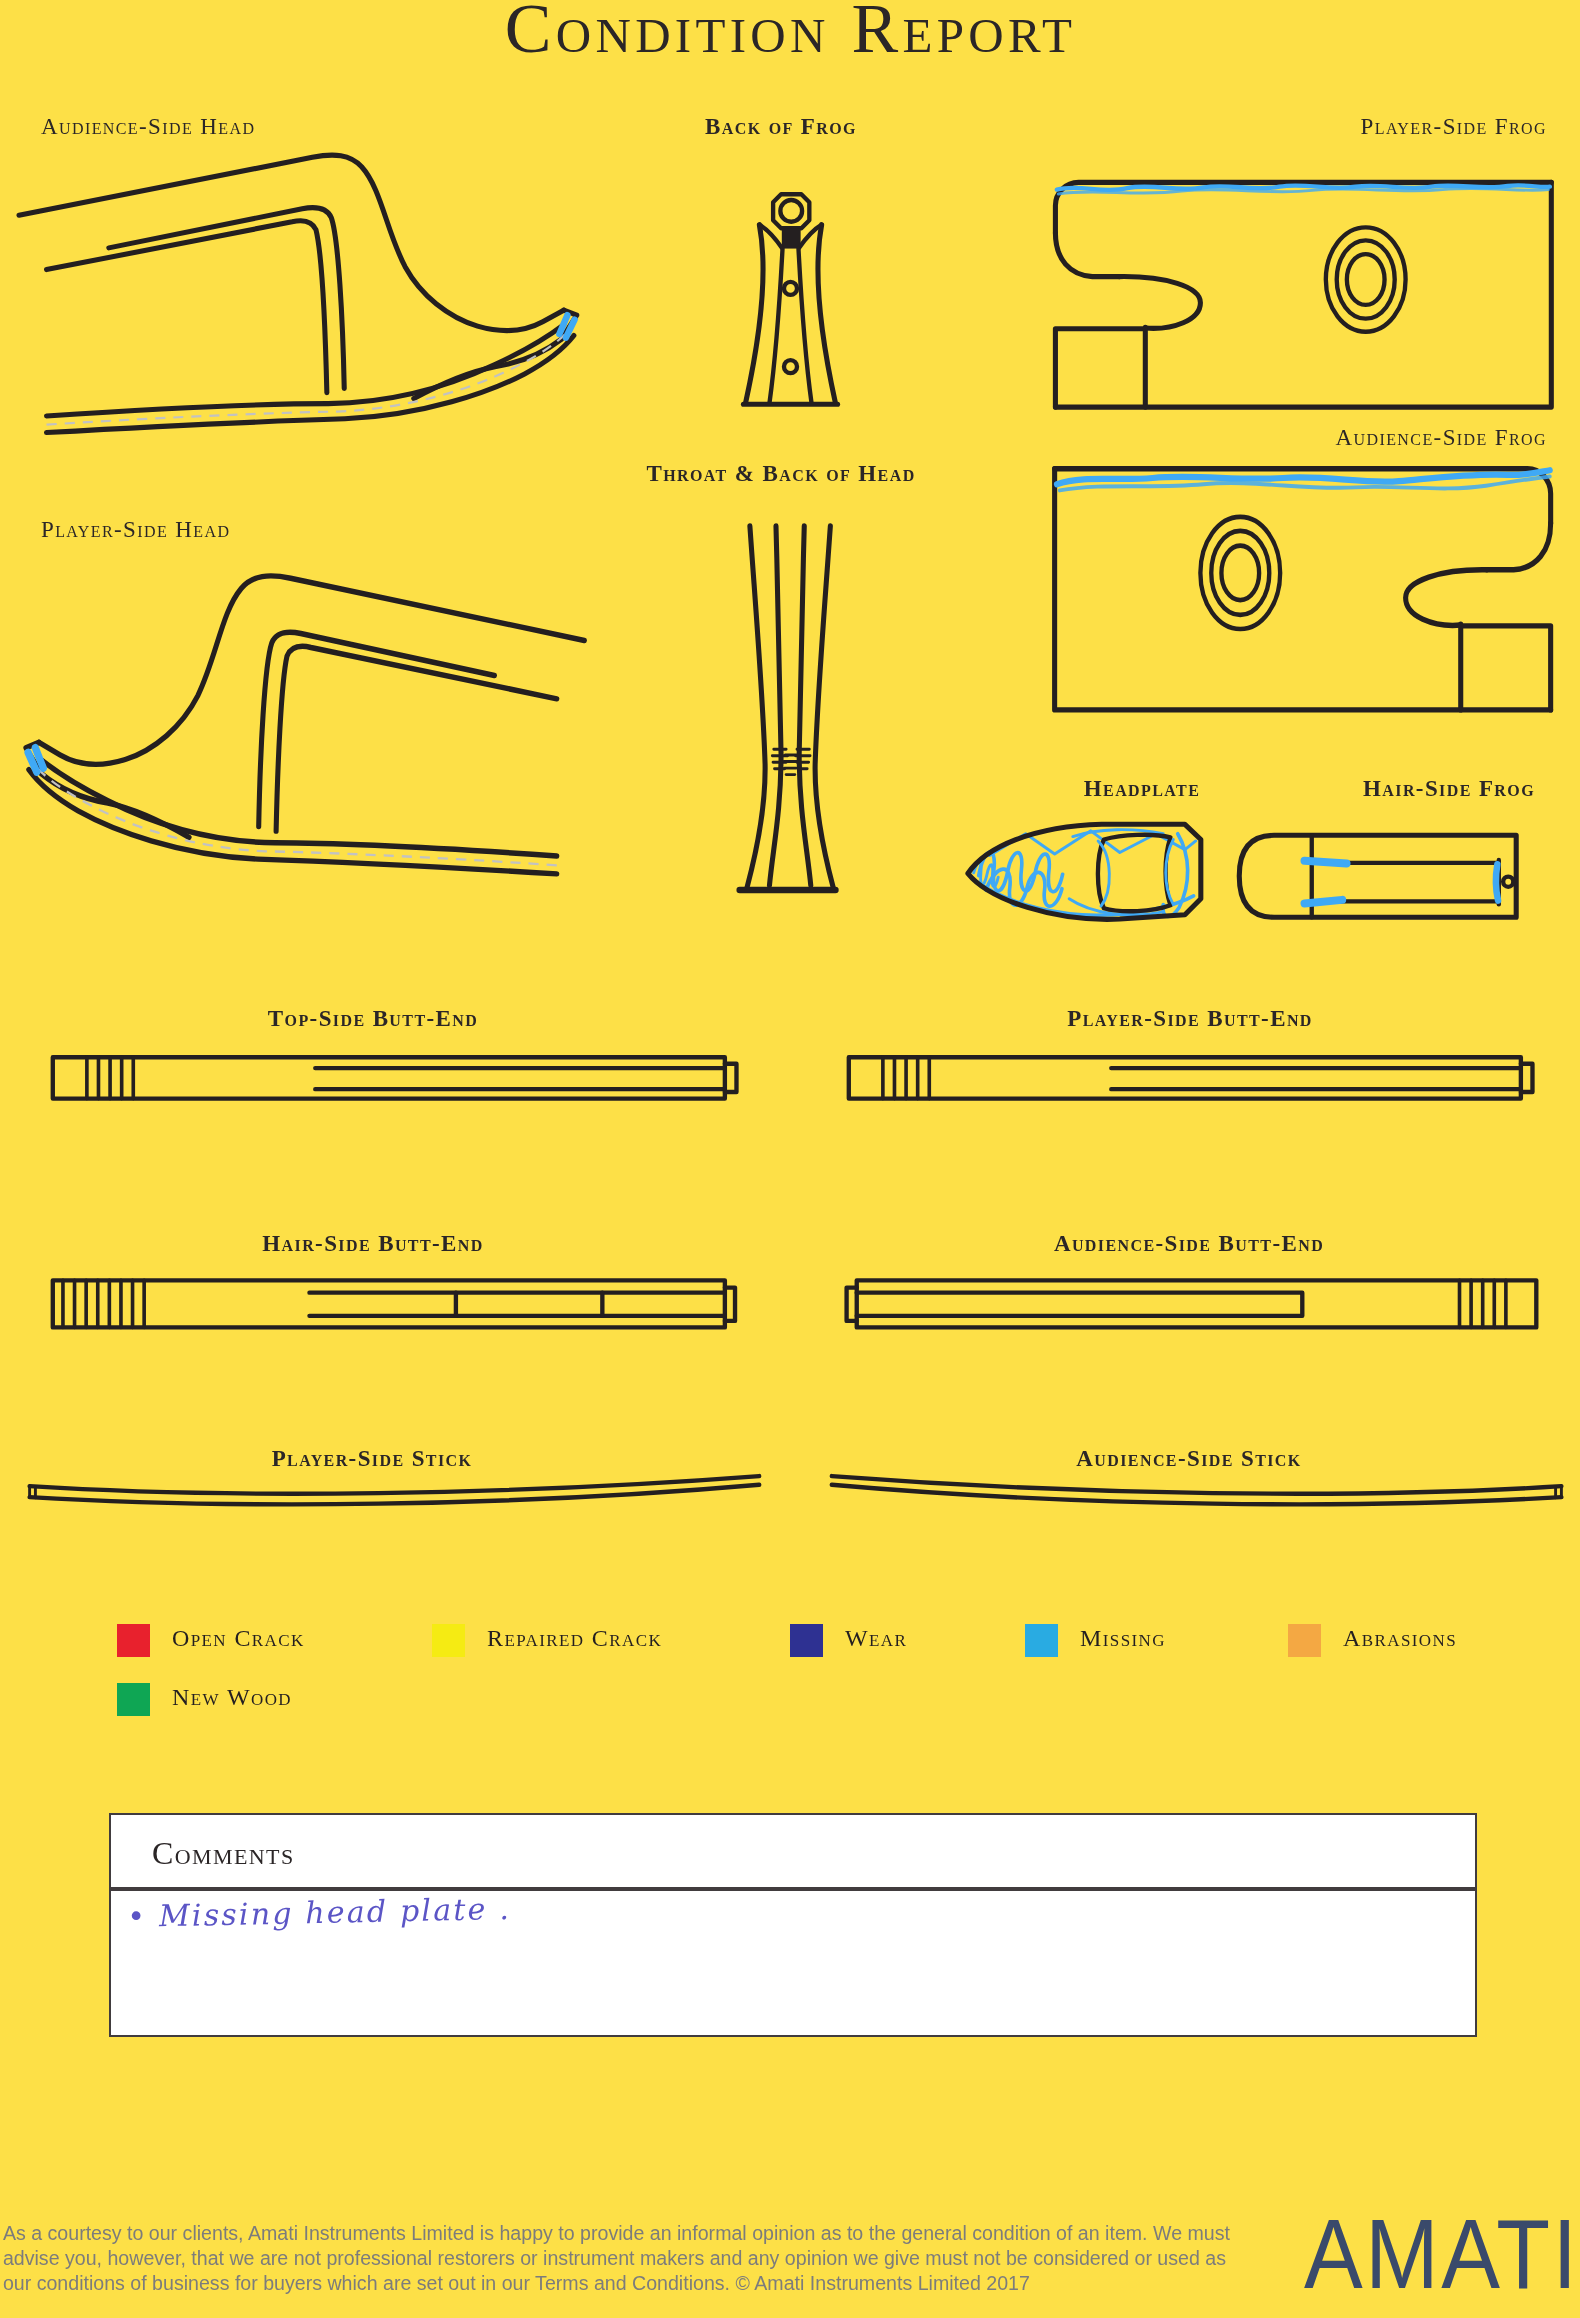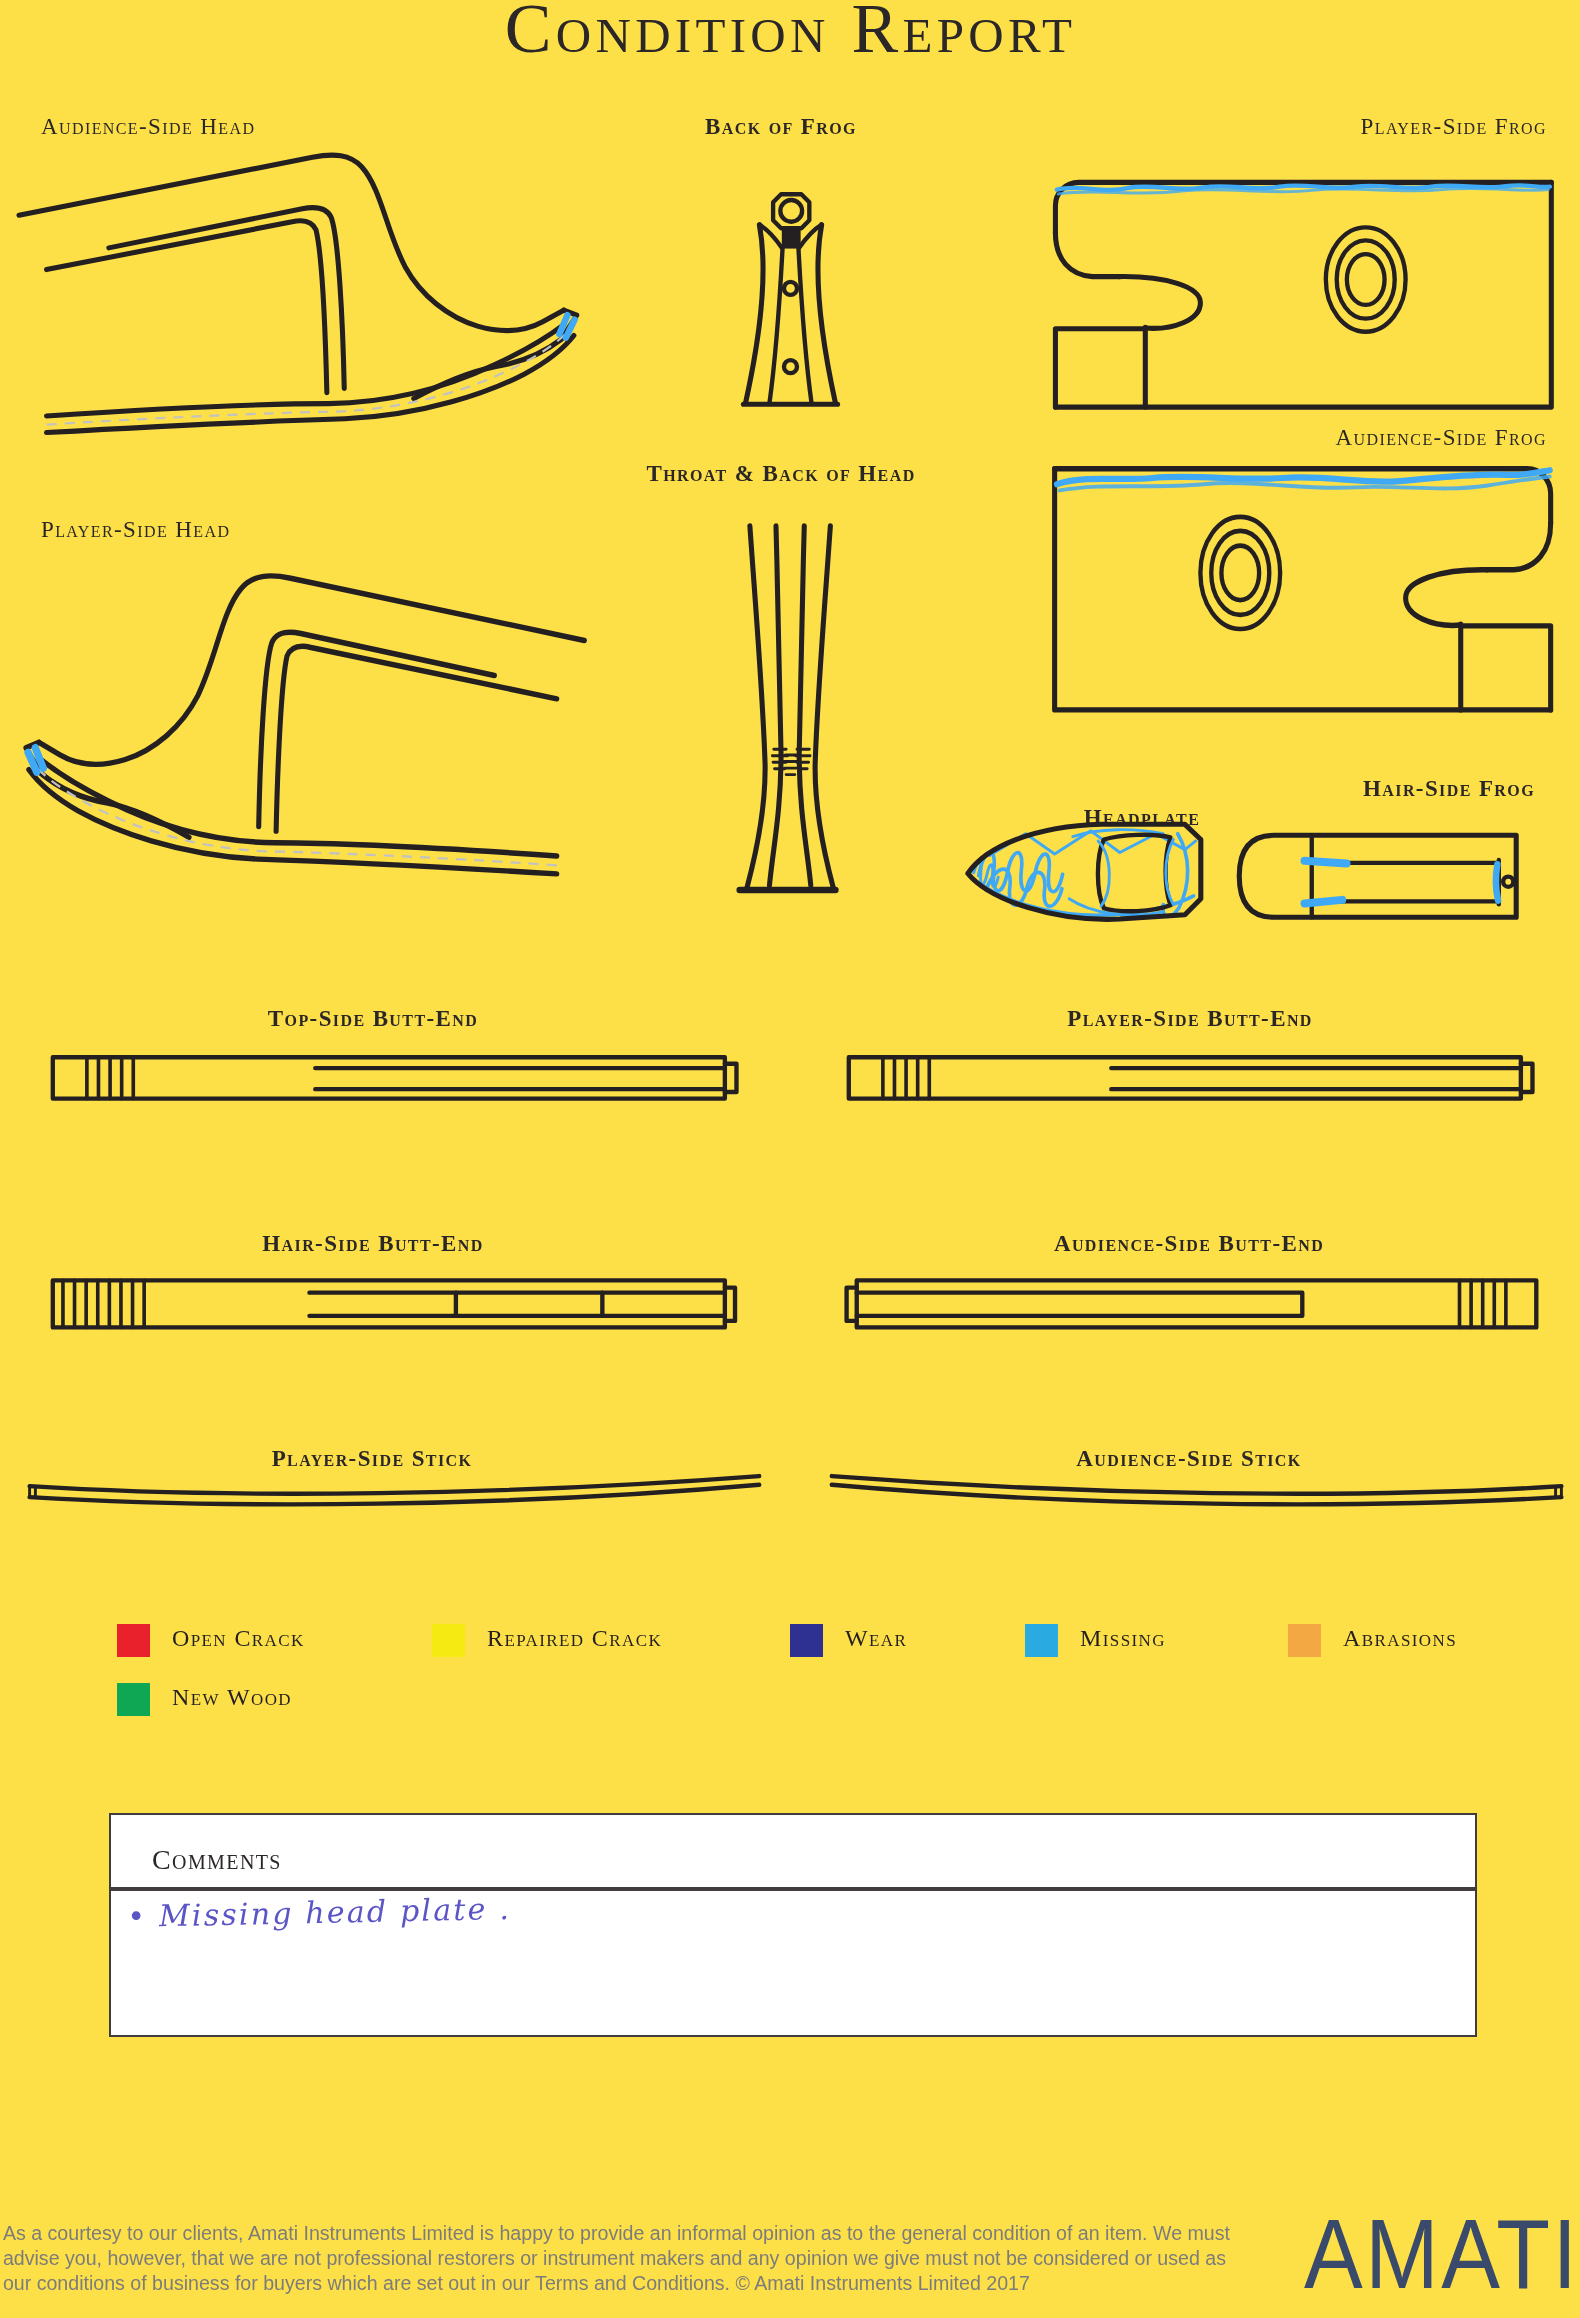--- a/index.html
+++ b/index.html
@@ -16,21 +16,21 @@
   .ink{stroke:#241f20;fill:none;stroke-linecap:round;stroke-linejoin:round;}
   .mk{stroke:var(--mk,#3FA9F5);fill:none;stroke-linecap:round;stroke-linejoin:round;}
   .dash{stroke:#c2c2c2;fill:none;stroke-dasharray:14 11;}
   .legend-item{position:absolute;height:33px;}
   .legend-sq{position:absolute;left:0;top:0;width:33px;height:33px;}
   .legend-lb{position:absolute;left:55px;top:1.4px;font-variant:small-caps;font-size:24px;
              letter-spacing:1.4px;color:#241f20;white-space:nowrap;}
   .comments{position:absolute;left:109px;top:1813px;width:1364px;height:220px;
             border:2.9px solid #413c3e;background:#fff;}
   .comments-header{position:absolute;left:41px;top:20px;font-variant:small-caps;
-                   font-size:28px;letter-spacing:1.4px;color:#2b2627;margin-top:9px;}
+                   font-size:32px;letter-spacing:1.4px;color:#2b2627;}
   .comments-divider{position:absolute;left:-0.7px;top:72px;width:1366px;height:3.6px;background:#413c3e;}
   .note{position:absolute;left:16px;top:84px;font-family:"DejaVu Serif",serif;
         font-style:italic;font-size:30px;letter-spacing:2.2px;color:var(--ink,#5B55C6);
         transform:rotate(-1.2deg);transform-origin:left top;}
   .footer-text{position:absolute;left:2.9px;top:2221px;width:1265px;
                font-family:"Liberation Sans",sans-serif;font-size:19.6px;line-height:25px;color:#7c7c7c;}
   .logo{position:absolute;left:1270px;top:2200px;width:309px;text-align:right;
         font-family:"Liberation Sans",sans-serif;font-size:99px;line-height:1.1;
         color:var(--logo-color,#3A4A6B);letter-spacing:2.9px;transform:scaleX(0.89);transform-origin:right top;}
 </style>
@@ -40,21 +40,21 @@
 <div class="page">
 
   <div class="title">Condition Report</div>
 
   <div class="lbl" style="left:41px;top:115px">Audience-Side Head</div>
   <div class="lbl center" style="left:781px;top:115px">Back of Frog</div>
   <div class="lbl right" style="left:1547px;top:115px">Player-Side Frog</div>
   <div class="lbl right" style="left:1547px;top:426px">Audience-Side Frog</div>
   <div class="lbl" style="left:41px;top:518px">Player-Side Head</div>
   <div class="lbl center" style="left:781px;top:462px">Throat &amp; Back of Head</div>
-  <div class="lbl center" style="left:1142px;top:806px">Headplate</div>
+  <div class="lbl center" style="left:1142px;top:777px">Headplate</div>
   <div class="lbl center" style="left:1449px;top:777px">Hair-Side Frog</div>
   <div class="lbl center" style="left:373px;top:1007px">Top-Side Butt-End</div>
   <div class="lbl center" style="left:1190px;top:1007px">Player-Side Butt-End</div>
   <div class="lbl center" style="left:373px;top:1232px">Hair-Side Butt-End</div>
   <div class="lbl center" style="left:1189px;top:1232px">Audience-Side Butt-End</div>
   <div class="lbl center" style="left:372px;top:1447px">Player-Side Stick</div>
   <div class="lbl center" style="left:1189px;top:1447px">Audience-Side Stick</div>
 
   <svg class="draw" style="left:14.5px;top:145px" width="573" height="297" viewBox="0 0 790 410">
     <path class="ink" stroke-width="7" d="M5 97 L410 17 C440 11 462 13 478 30 C505 60 512 118 538 168 C560 208 598 238 638 250 C676 261 706 256 728 244 L757 228"></path>

